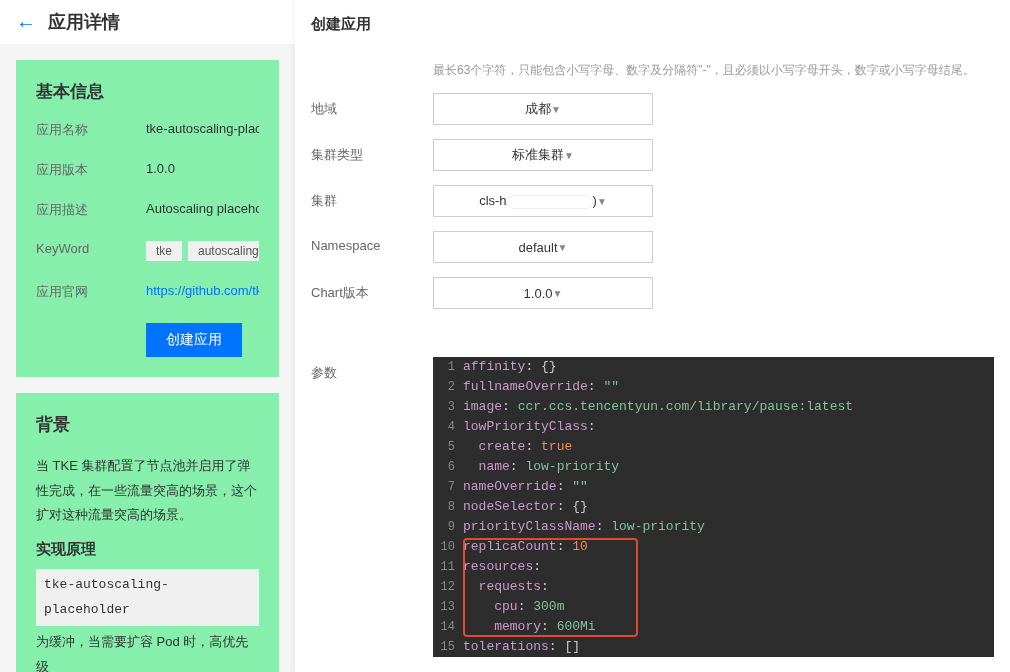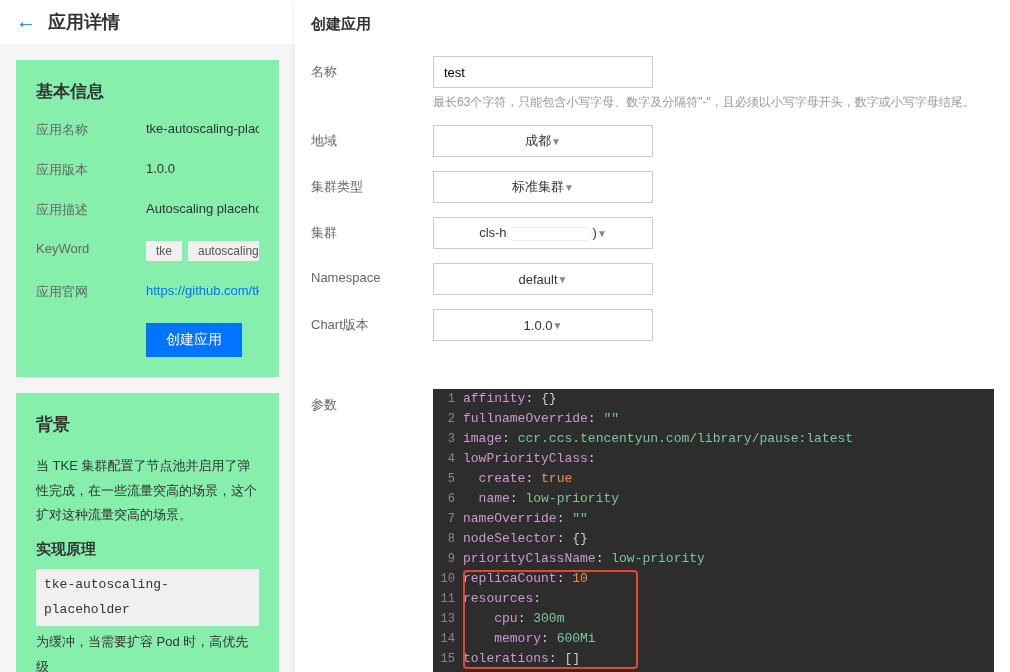--- a/index.html
+++ b/index.html
@@ -278,26 +278,20 @@
       </p>
       <p class="desc" style="margin-top:-8px;">为缓冲，当需要扩容 Pod 时，高优先级</p>
     </div>
   </div>
 </div>
 
 <div class="right-pane">
   <div class="right-header">创建应用</div>
   <div class="form-body">
 
-    <div class="form-row with-hint">
-      <div class="form-label">名称</div>
-      <div class="form-control-wrap">
-        <input class="text-input" value="test" style="">
-      </div>
-    </div>
     <div class="form-hint">最长63个字符，只能包含小写字母、数字及分隔符"-"，且必须以小写字母开头，数字或小写字母结尾。</div>
 
     <div class="form-row">
       <div class="form-label">地域</div>
       <div class="form-control-wrap">
         <div class="select-box">
           <span class="select-value">成都</span>
           <span class="caret">▼</span>
         </div>
       </div>
@@ -387,20 +381,24 @@
           </div>
           <div class="code-line">
             <div class="gutter">10</div>
             <div class="code-content"><span class="tok-key">replicaCount</span><span class="tok-punct">: </span><span class="tok-num">10</span></div>
           </div>
           <div class="code-line">
             <div class="gutter">11</div>
             <div class="code-content"><span class="tok-key">resources</span><span class="tok-punct">:</span></div>
           </div>
           <div class="code-line">
+            <div class="gutter">12</div>
+            <div class="code-content"><span>  </span><span class="tok-key">requests</span><span class="tok-punct">:</span></div>
+          </div>
+          <div class="code-line">
             <div class="gutter">13</div>
             <div class="code-content"><span>    </span><span class="tok-key">cpu</span><span class="tok-punct">: </span><span class="tok-str">300m</span></div>
           </div>
           <div class="code-line">
             <div class="gutter">14</div>
             <div class="code-content"><span>    </span><span class="tok-key">memory</span><span class="tok-punct">: </span><span class="tok-str">600Mi</span></div>
           </div>
           <div class="code-line">
             <div class="gutter">15</div>
             <div class="code-content"><span class="tok-key">tolerations</span><span class="tok-punct">: </span><span class="tok-punct">[]</span></div>

